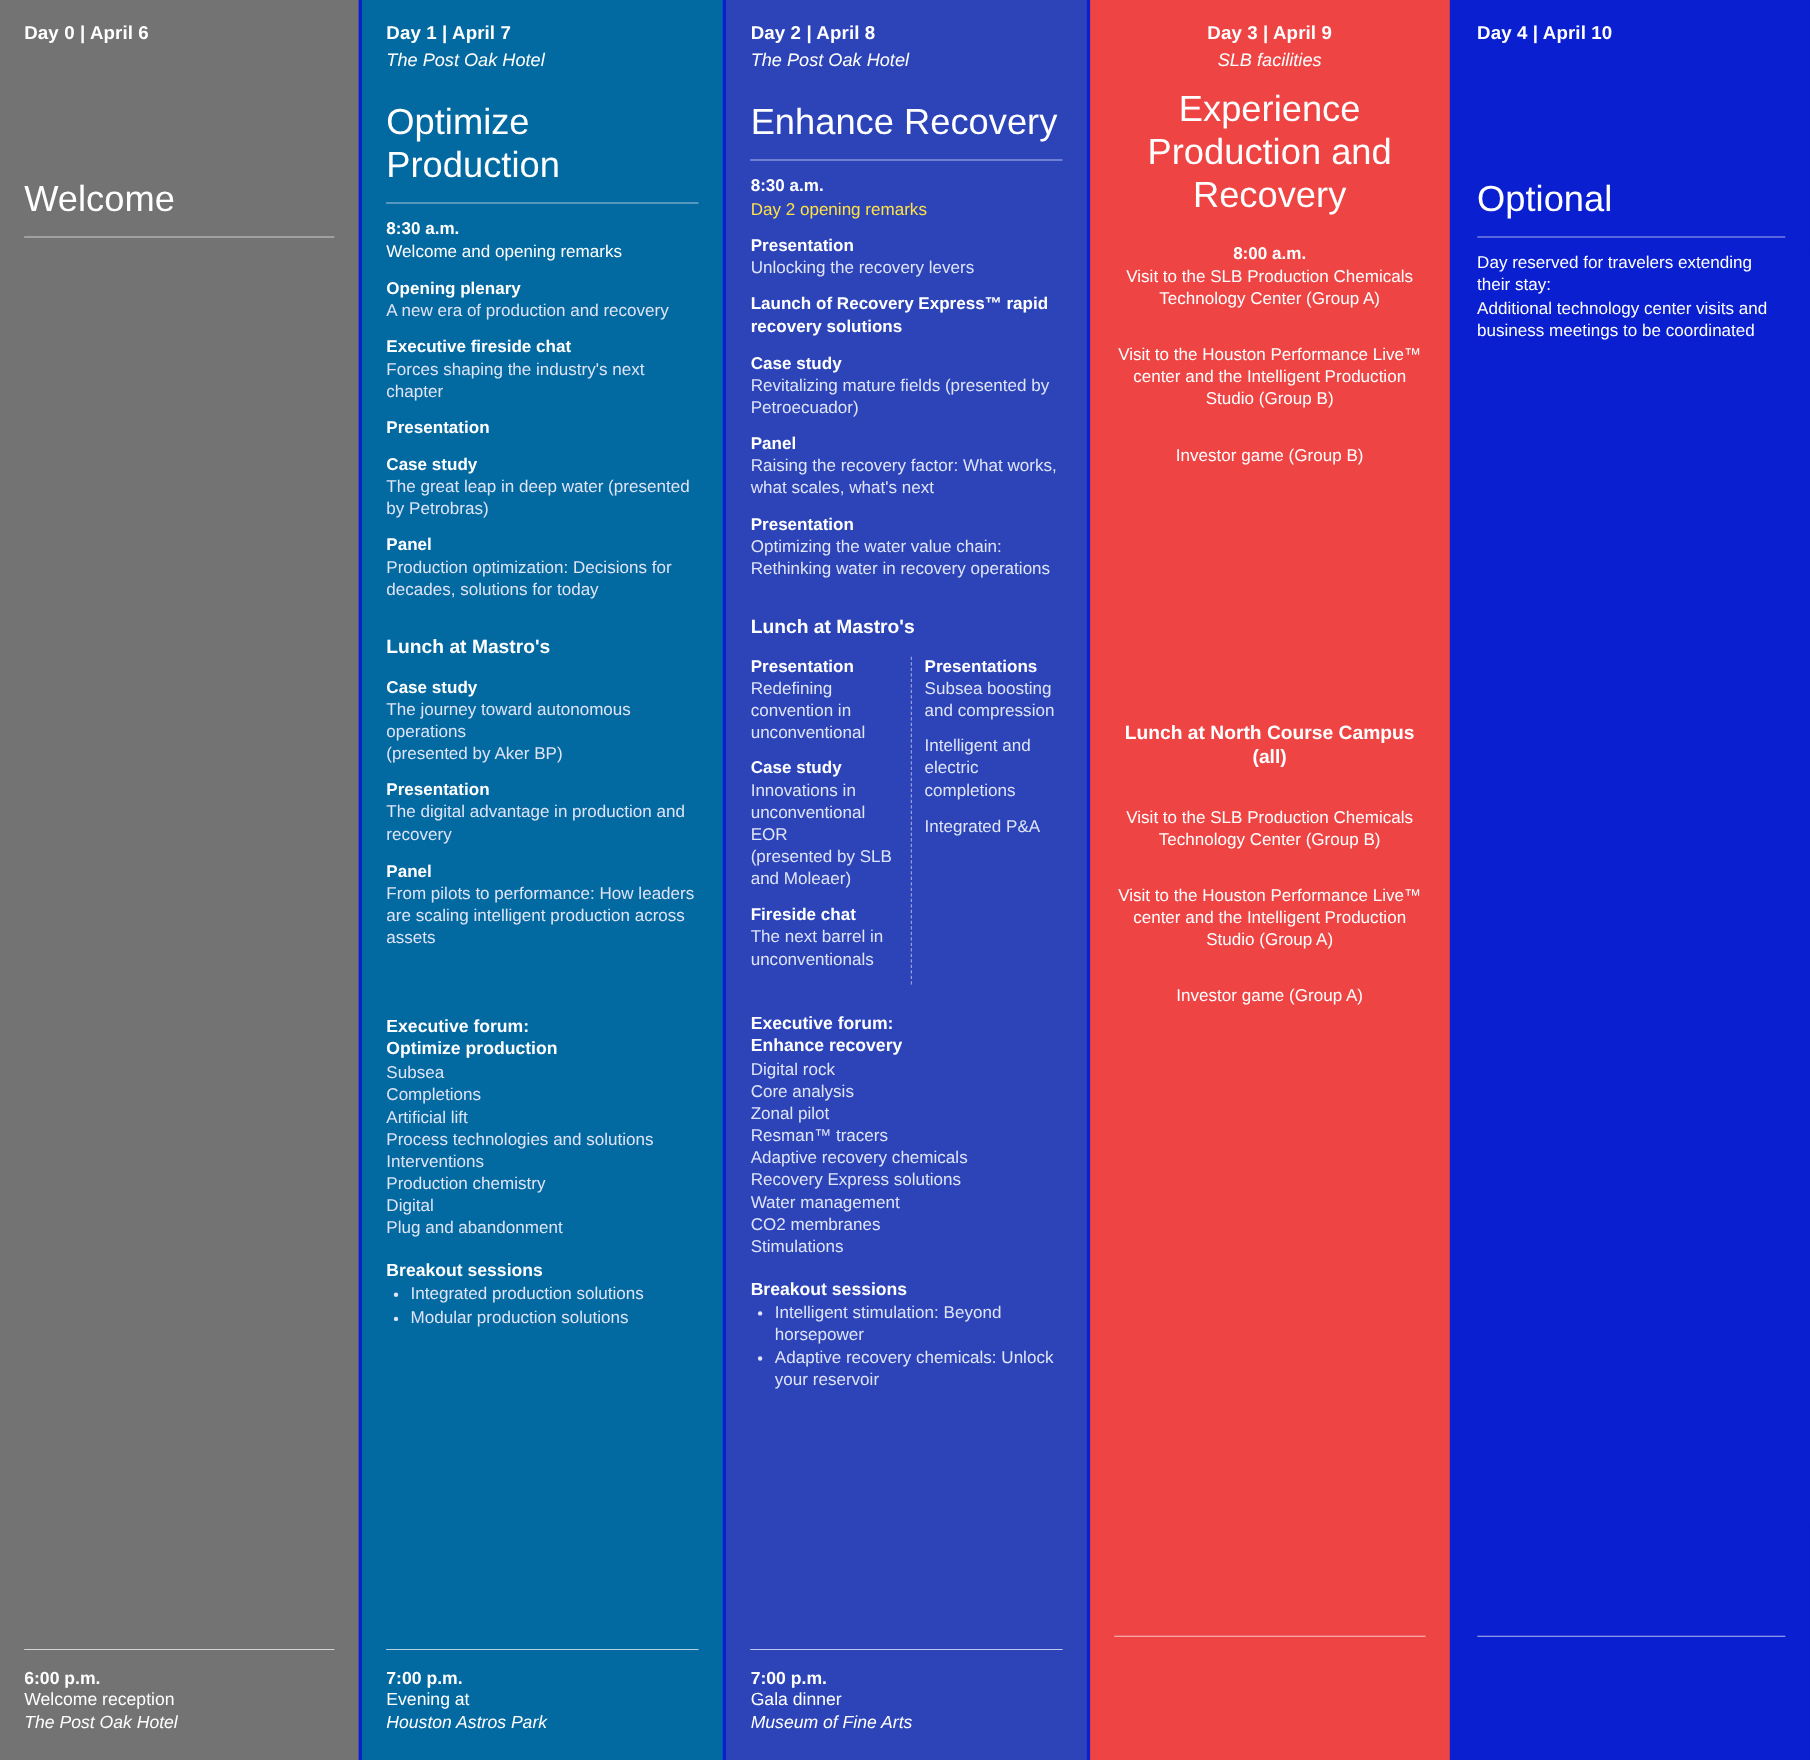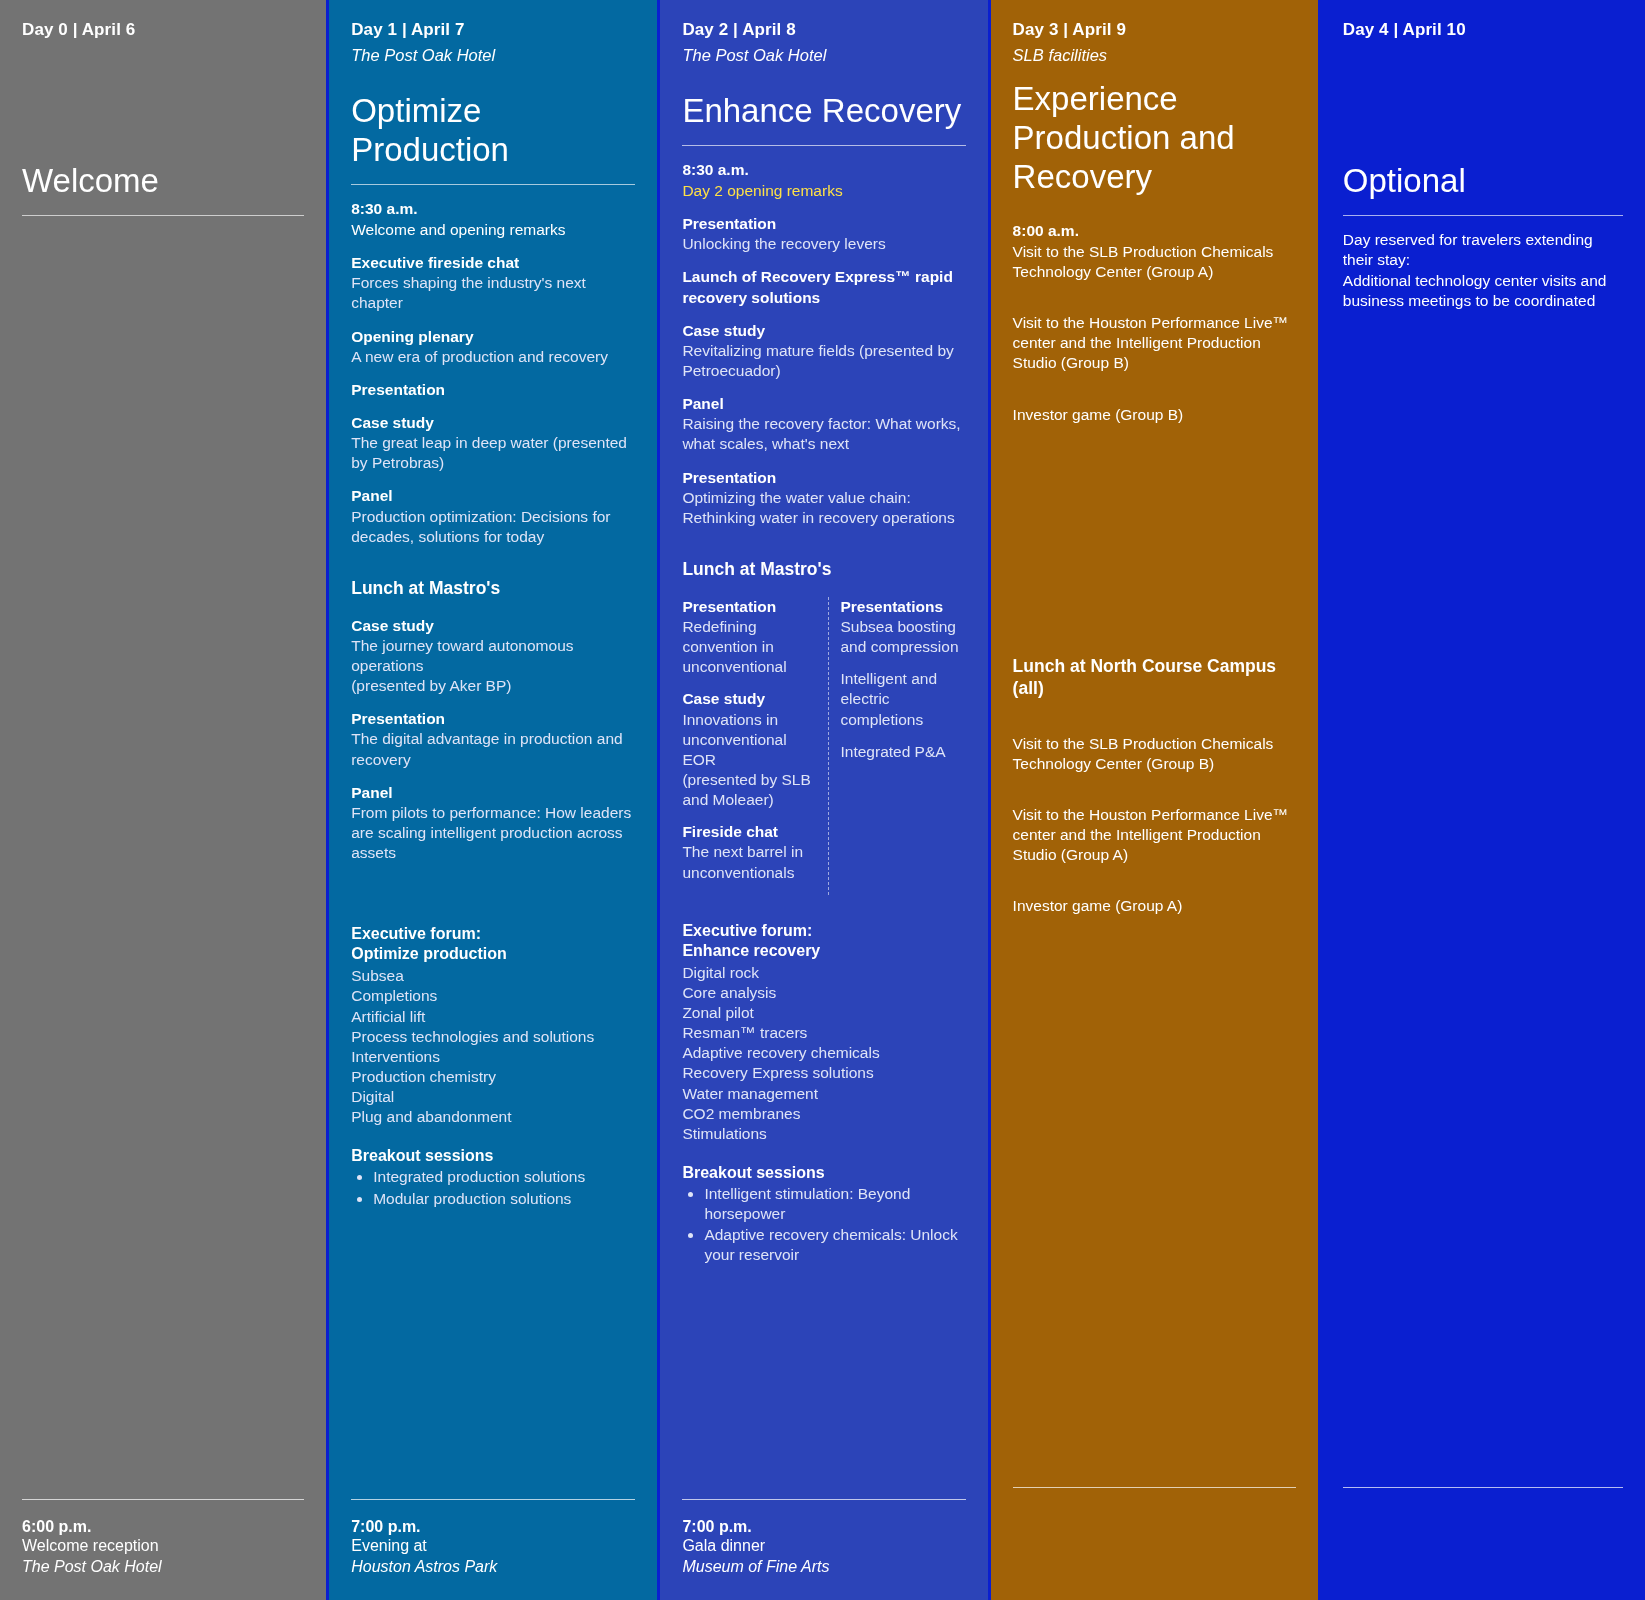--- a/index.html
+++ b/index.html
@@ -19,21 +19,21 @@
     position: relative;
     height: 1600px;
     padding: 14px 22px 0 22px;
     overflow: hidden;
     display: flex;
     flex-direction: column;
   }
   .col-0 { width: 327px; background: #737373; color: #ffffff; }
   .col-1 { width: 329px; background: #0369a1; color: #ffffff; margin-left: 3px; }
   .col-2 { width: 328px; background: #2c44b8; color: #ffffff; margin-left: 3px; }
-  .col-3 { width: 328px; background: #a16207; color: #ffffff; margin-left: 3px; }
+  .col-3 { width: 328px; background: #ef4444; color: #ffffff; margin-left: 3px; text-align: center; }
   .col-4 { width: 325px; background: #0a1fd0; color: #ffffff; margin-left: 3px; }
 
   .day-line {
     font-size: 17px;
     font-weight: bold;
     letter-spacing: 0.1px;
     margin: 6px 0 0 0;
     line-height: 1.2;
   }
   .venue {
@@ -178,26 +178,26 @@
     <div class="day-line">Day 1 | April 7</div>
     <div class="venue">The Post Oak Hotel</div>
     <div class="theme theme-rule small-top">Optimize Production</div>
 
     <div class="block">
       <div class="time">8:30 a.m.</div>
       <div class="b-text" style="color:#ffffff">Welcome and opening remarks</div>
     </div>
 
     <div class="block">
+      <div class="b-title">Opening plenary</div>
+      <div class="b-text">A new era of production and recovery</div>
+    </div>
+    <div class="block">
       <div class="b-title">Executive fireside chat</div>
       <div class="b-text">Forces shaping the industry's next chapter</div>
-    </div>
-    <div class="block">
-      <div class="b-title">Opening plenary</div>
-      <div class="b-text">A new era of production and recovery</div>
     </div>
     <div class="block">
       <div class="b-title">Presentation</div>
     </div>
     <div class="block">
       <div class="b-title">Case study</div>
       <div class="b-text">The great leap in deep water (presented by Petrobras)</div>
     </div>
     <div class="block">
       <div class="b-title">Panel</div>

